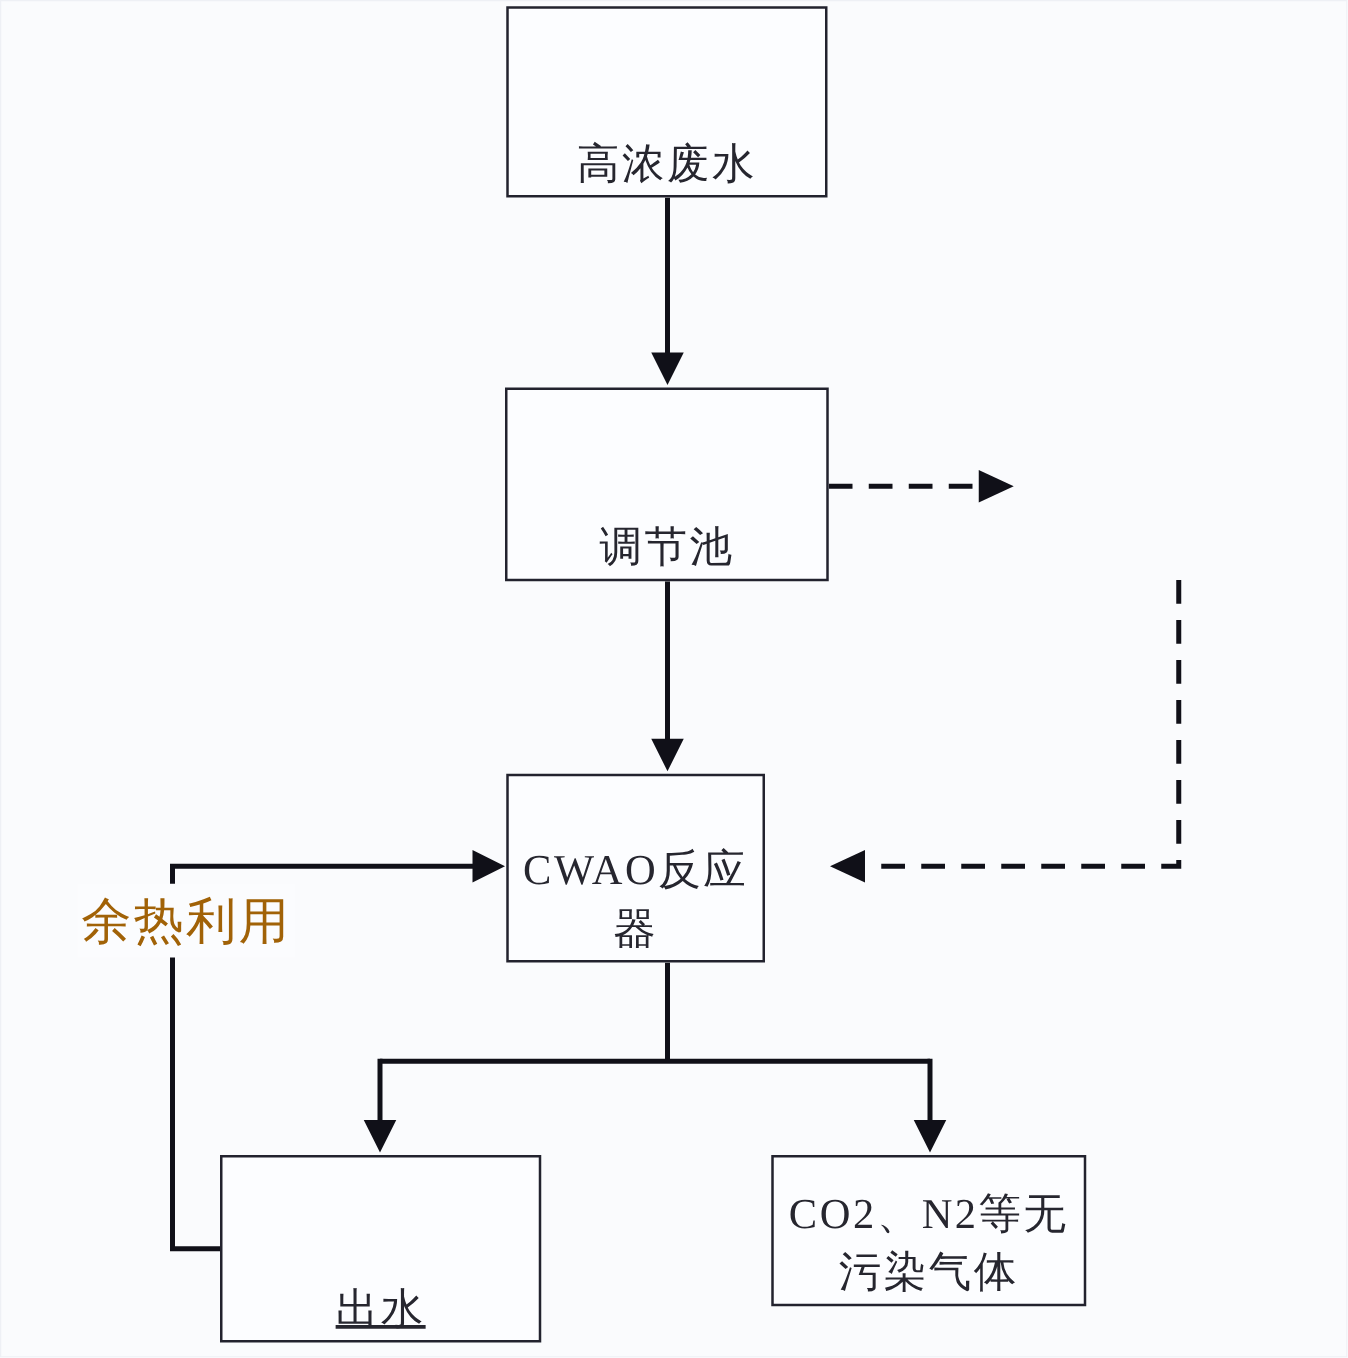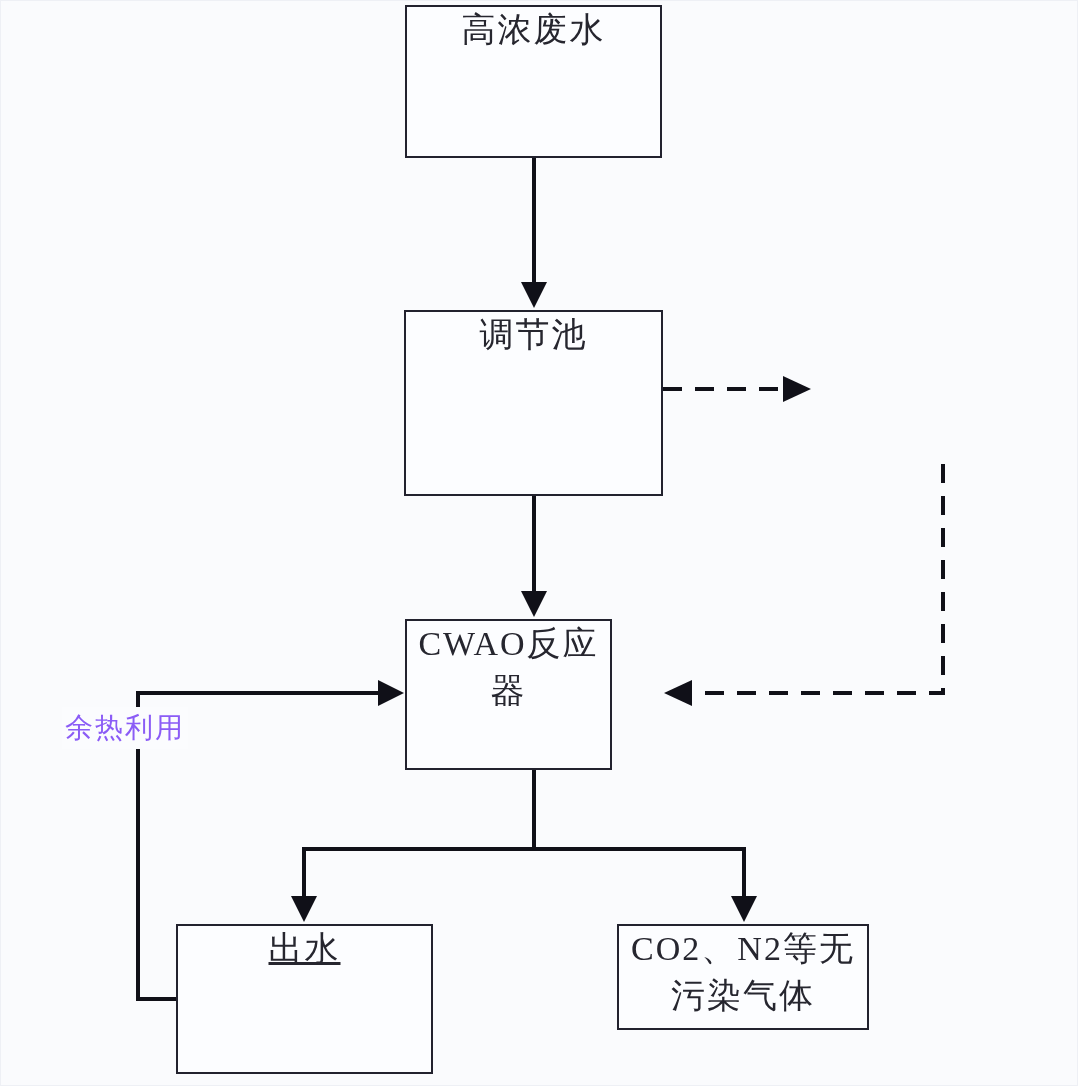--- a/index.html
+++ b/index.html
@@ -24,32 +24,32 @@
     top: 0;
     width: 1078px;
     height: 1086px;
   }
   .node {
     position: absolute;
     box-sizing: border-box;
     border: 2px solid #22222e;
     background: #fcfdff;
     display: flex;
-    align-items: flex-start;
+    align-items: flex-end;
     justify-content: center;
     text-align: center;
     color: #26262f;
     font-size: 34px;
     letter-spacing: 2px;
     line-height: 1.38;
   }
   .edge-label {
     position: absolute;
-    color: #8b5cf6;
-    font-size: 28px;
+    color: #a16207;
+    font-size: 40px;
     letter-spacing: 2px;
     background: #fbfcfe;
     padding: 2px 3px;
     white-space: nowrap;
   }
   .edge-stroke {
     stroke: #101018;
     stroke-width: 4;
     fill: none;
   }
@@ -100,32 +100,32 @@
     <g>
       <polyline class="edge-stroke" points="175,998 137,998 137,692 380,692"></polyline>
       <polygon class="arrow-head" points="403,692 377,679 377,705"></polygon>
     </g>
   </svg>
 
   <div class="node" style="left:404px; top:4px; width:257px; height:153px;">
     <span>高浓废水</span>
   </div>
 
-  <div class="node" style="left:403px; top:309px; width:259px; height:186px;">
+  <div class="node" style="left:403px; top:309px; width:259px; height:155px;">
     <span>调节池</span>
   </div>
 
 
   <div class="node" style="left:404px; top:618px; width:207px; height:151px;">
     <span>CWAO反应器</span>
   </div>
 
   <div class="node" style="left:175px; top:923px; width:257px; height:150px;text-decoration:underline;">
     <span>出水</span>
   </div>
 
-  <div class="node" style="left:616px; top:923px; width:252px; height:106px; padding:0 1px;">
+  <div class="node" style="left:616px; top:923px; width:252px; height:121px; padding:0 1px;">
     <span>CO2、N2等无污染气体</span>
   </div>
 
   <div class="edge-label" style="left:61px; top:706px;">余热利用</div>
 
 </div>
 
 </body></html>

